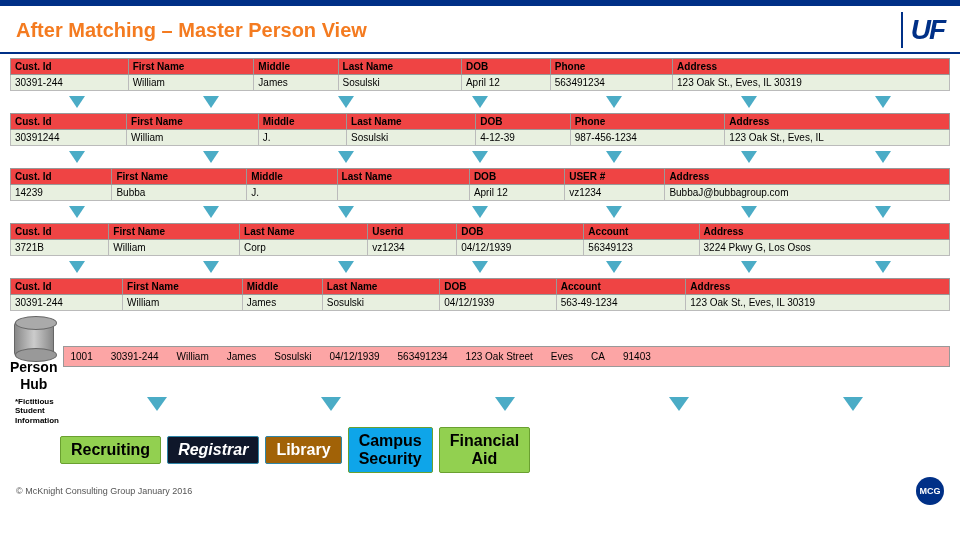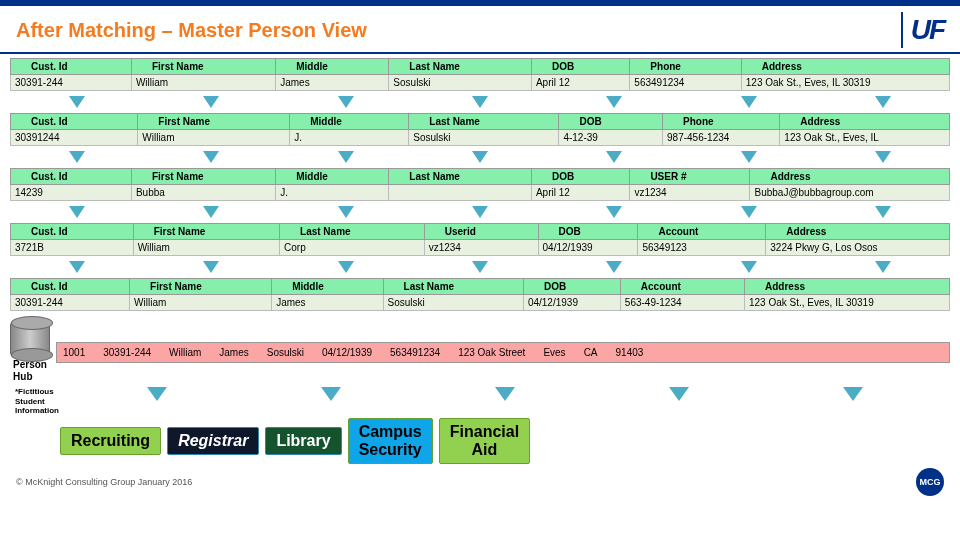--- a/index.html
+++ b/index.html
@@ -54,23 +54,23 @@
       flex: 1;
       display: flex;
       flex-direction: column;
       gap: 4px;
     }
     .record-table {
       width: 100%;
       border-collapse: collapse;
     }
     .record-table th {
-      background: #86efac;
+      background: #ef4444;
       border: 1px solid #999;
-      padding: 2px 20px;
+      padding: 2px 4px;
       text-align: left;
       font-size: 10px;
       font-weight: bold;
     }
     .record-table td {
       background: #e8f0e0;
       border: 1px solid #bbb;
       padding: 2px 4px;
       font-size: 10px;
     }
@@ -88,22 +88,23 @@
       padding: 4px 10px;
       margin-top: 2px;
     }
     .person-hub-container {
       display: flex;
       flex-direction: column;
       align-items: center;
       gap: 2px;
     }
     .person-hub-label {
-      font-size: 10px;
+      font-size: 14px;
       font-weight: bold;
+      text-align: center;
       line-height: 1.2;
     }
     .hub-record-row {
       flex: 1;
       background: #fca5a5;
       border: 1px solid #999;
       padding: 4px 6px;
       display: flex;
       gap: 18px;
       font-size: 10px;
@@ -382,21 +383,21 @@
       <div class="arrow-down"></div>
       <div class="arrow-down"></div>
       <div class="arrow-down"></div>
     </div>
 </div>
 
 <div style="display:flex; align-items:center; gap:6px; padding: 2px 10px 2px 60px;" id="ds-boxes">
 
 <div class="ds-box" style="background: rgb(146, 208, 80); border: 1px solid rgb(106, 160, 48); color: rgb(0, 0, 0);">Recruiting</div>
     <div class="ds-box ds-box-blue" style="background: #0f172a; color: white; border: 1px solid rgb(46, 134, 168); font-style: italic;">Registrar</div>
-    <div class="ds-box ds-box-blue" style="background: #14532d; color: white; border: 1px solid rgb(46, 134, 168);">Library</div>
+    <div class="ds-box ds-box-blue" style="background: #a16207; color: white; border: 1px solid rgb(46, 134, 168);">Library</div>
     <div class="ds-box" style="background: #0ea5e9; border: 1px solid rgb(106, 160, 48); color: rgb(0, 0, 0);">Campus<br>Security</div>
     <div class="ds-box" style="background: rgb(146, 208, 80); border: 1px solid rgb(106, 160, 48); color: rgb(0, 0, 0);">Financial<br>Aid</div>
   </div>
 
 <div class="footer">
   <span>© McKnight Consulting Group January 2016</span>
   <div style="display:flex;align-items:center;gap:4px;">
     <div style="width:28px;height:28px;background:#003087;border-radius:50%;display:flex;align-items:center;justify-content:center;color:white;font-weight:bold;font-size:9px;">MCG</div>
   </div>
 </div>

